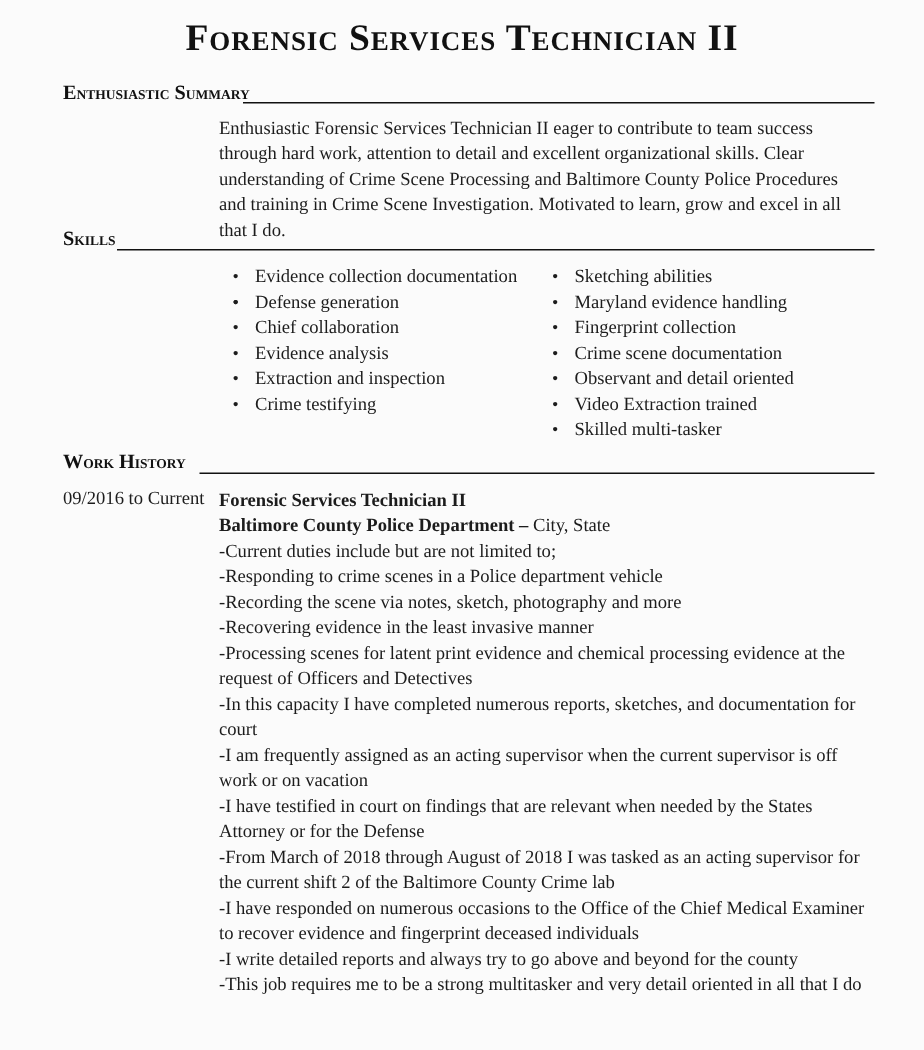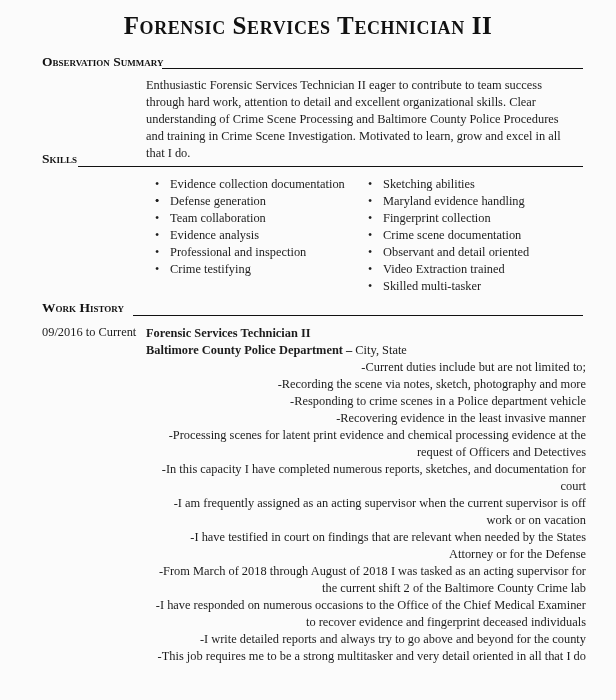--- a/index.html
+++ b/index.html
@@ -37,40 +37,40 @@
     position:absolute; left:2px; top:0; font-size:12px;
   }
   .date {
     position:absolute; left:42px; top:325px; font-size:12.4px;
   }
   .job {
     position:absolute; left:146px; top:325px; width:440px;
     font-size:12.4px; line-height:17px;
   }
   .job .jtitle, .job .employer { font-weight:bold; }
-  .job .duty { white-space:normal;text-align:right; }
+  .job .duty { white-space:normal; }
 </style>
 </head>
 <body>
 
 <div class="title">Forensic Services Technician II</div>
 
-<div class="sec-head" style="top:54px;">Observation Summary</div>
+<div class="sec-head" style="top:54px;">Enthusiastic Summary</div>
 <div class="sec-line" style="top:68px; left:162px;"></div>
 <div class="summary">Enthusiastic Forensic Services Technician II eager to contribute to team success through hard work, attention to detail and excellent organizational skills. Clear understanding of Crime Scene Processing and Baltimore County Police Procedures and training in Crime Scene Investigation. Motivated to learn, grow and excel in all that I do.</div>
 
 <div class="sec-head" style="top:151px;">Skills</div>
 <div class="sec-line" style="top:166px; left:78px;"></div>
 <ul class="skills-col" style="left:153px;" id="skills-left">
     <li><span class="bullet">•</span><span>Evidence collection documentation</span></li>
     <li><span class="bullet">•</span></li>
     <li><span class="bullet">•</span><span>Defense generation</span></li>
-    <li><span class="bullet">•</span><span>Team collaboration</span></li>
+    <li><span class="bullet">•</span><span>Chief collaboration</span></li>
     <li><span class="bullet">•</span><span>Evidence analysis</span></li>
-    <li><span class="bullet">•</span><span>Professional and inspection</span></li>
+    <li><span class="bullet">•</span><span>Extraction and inspection</span></li>
     <li><span class="bullet">•</span><span>Crime testifying</span></li>
   </ul>
 <ul class="skills-col" style="left:366px;" id="skills-right">
     <li><span class="bullet">•</span><span>Sketching abilities</span></li>
     <li><span class="bullet">•</span><span>Maryland evidence handling</span></li>
     <li><span class="bullet">•</span><span>Fingerprint collection</span></li>
     <li><span class="bullet">•</span><span>Crime scene documentation</span></li>
     <li><span class="bullet">•</span><span>Observant and detail oriented</span></li>
     <li><span class="bullet">•</span><span>Video Extraction trained</span></li>
     <li><span class="bullet">•</span><span>Skilled multi-tasker</span></li>
@@ -80,22 +80,22 @@
 <div class="sec-line" style="top:315px; left:133px;"></div>
 
 <div class="date">09/2016 to Current</div>
 <div class="job">
   <div class="jtitle">Forensic Services Technician II</div>
   <div>
     <span class="employer">Baltimore County Police Department</span><span class="employer"> – </span><span>City, State</span>
   </div>
   <div id="duties">
       <div class="duty">-Current duties include but are not limited to;</div>
+      <div class="duty">-Responding to crime scenes in a Police department vehicle</div>
       <div class="duty">-Recording the scene via notes, sketch, photography and more</div>
-      <div class="duty">-Responding to crime scenes in a Police department vehicle</div>
       <div class="duty">-Recovering evidence in the least invasive manner</div>
       <div class="duty">-Processing scenes for latent print evidence and chemical processing evidence at the request of Officers and Detectives</div>
       <div class="duty">-In this capacity I have completed numerous reports, sketches, and documentation for court</div>
       <div class="duty">-I am frequently assigned as an acting supervisor when the current supervisor is off work or on vacation</div>
       <div class="duty">-I have testified in court on findings that are relevant when needed by the States Attorney or for the Defense</div>
       <div class="duty">-From March of 2018 through August of 2018 I was tasked as an acting supervisor for the current shift 2 of the Baltimore County Crime lab</div>
       <div class="duty">-I have responded on numerous occasions to the Office of the Chief Medical Examiner to recover evidence and fingerprint deceased individuals</div>
       <div class="duty">-I write detailed reports and always try to go above and beyond for the county</div>
       <div class="duty">-This job requires me to be a strong multitasker and very detail oriented in all that I do</div>
     </div>

